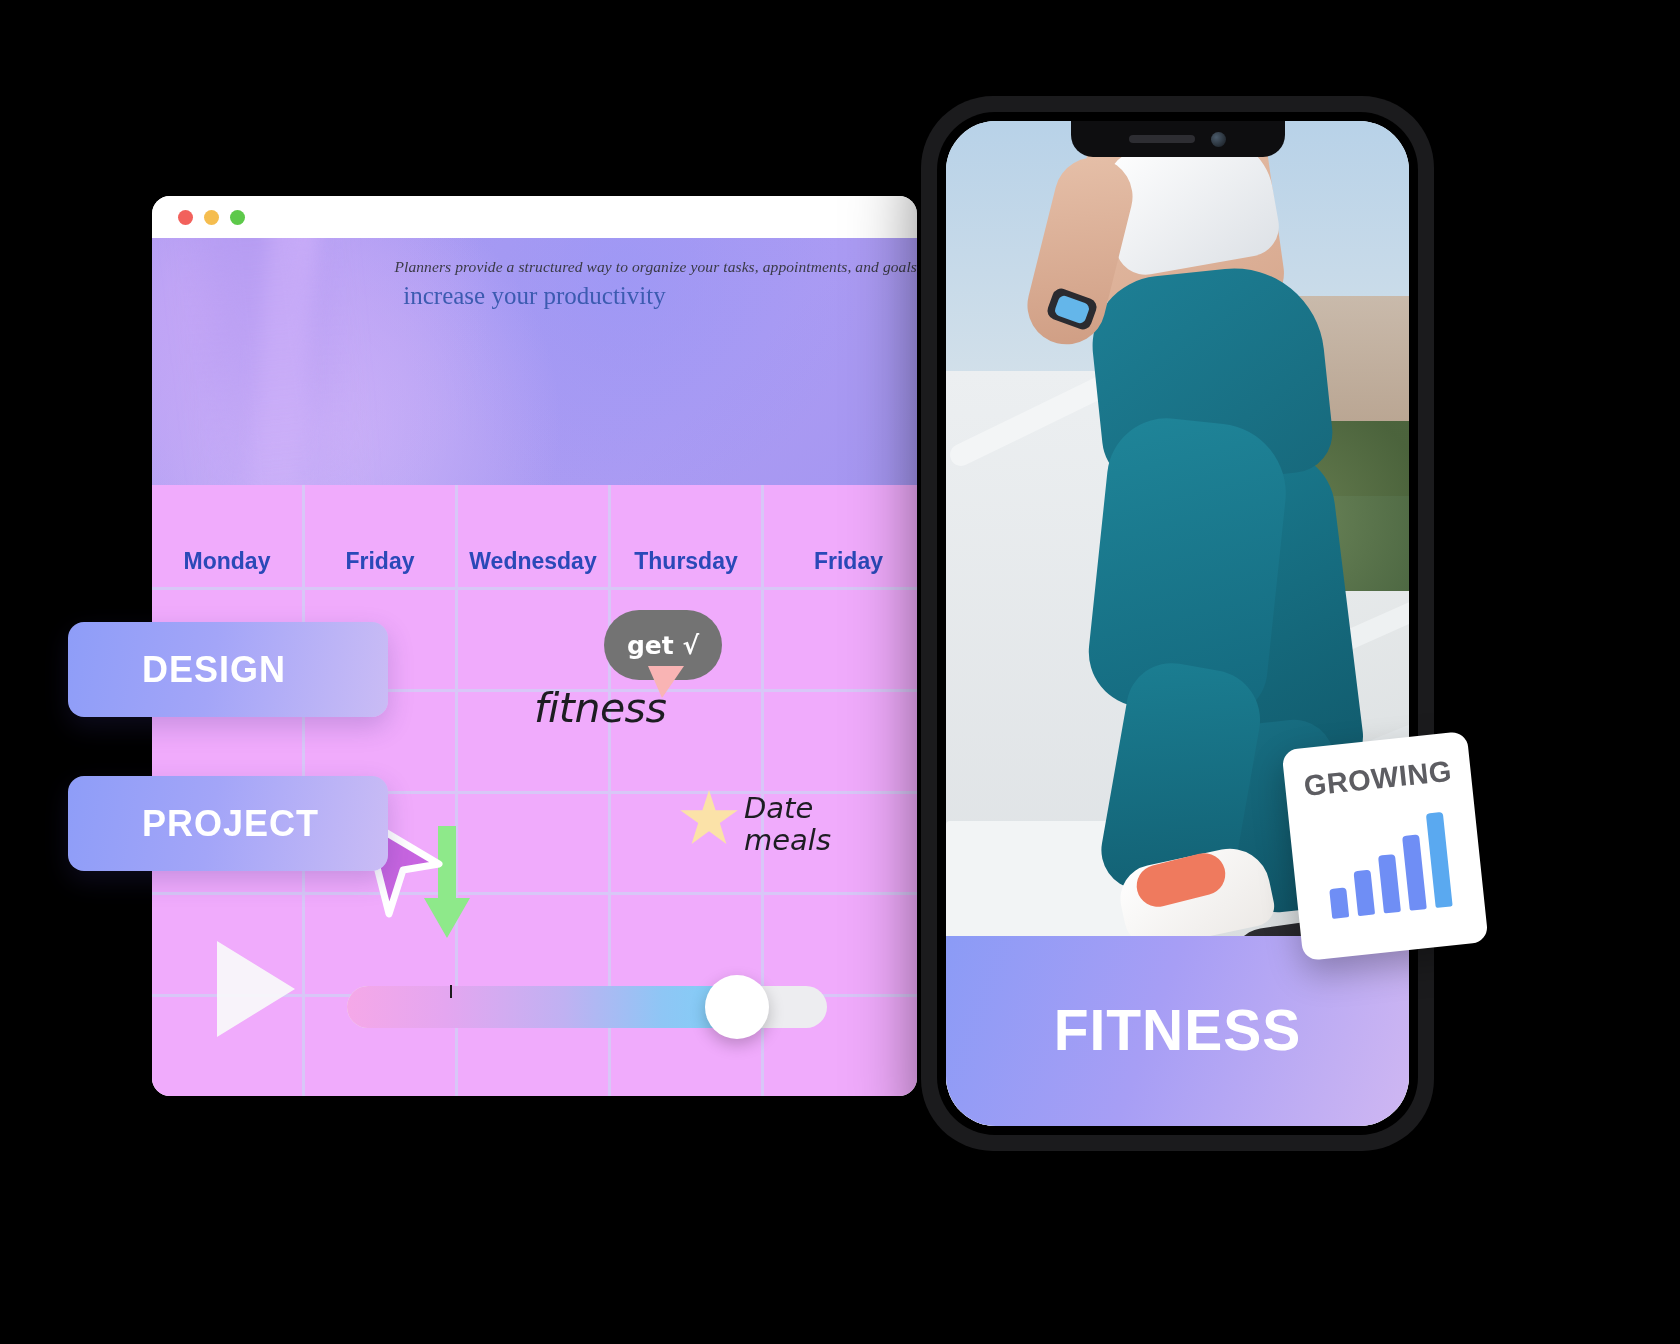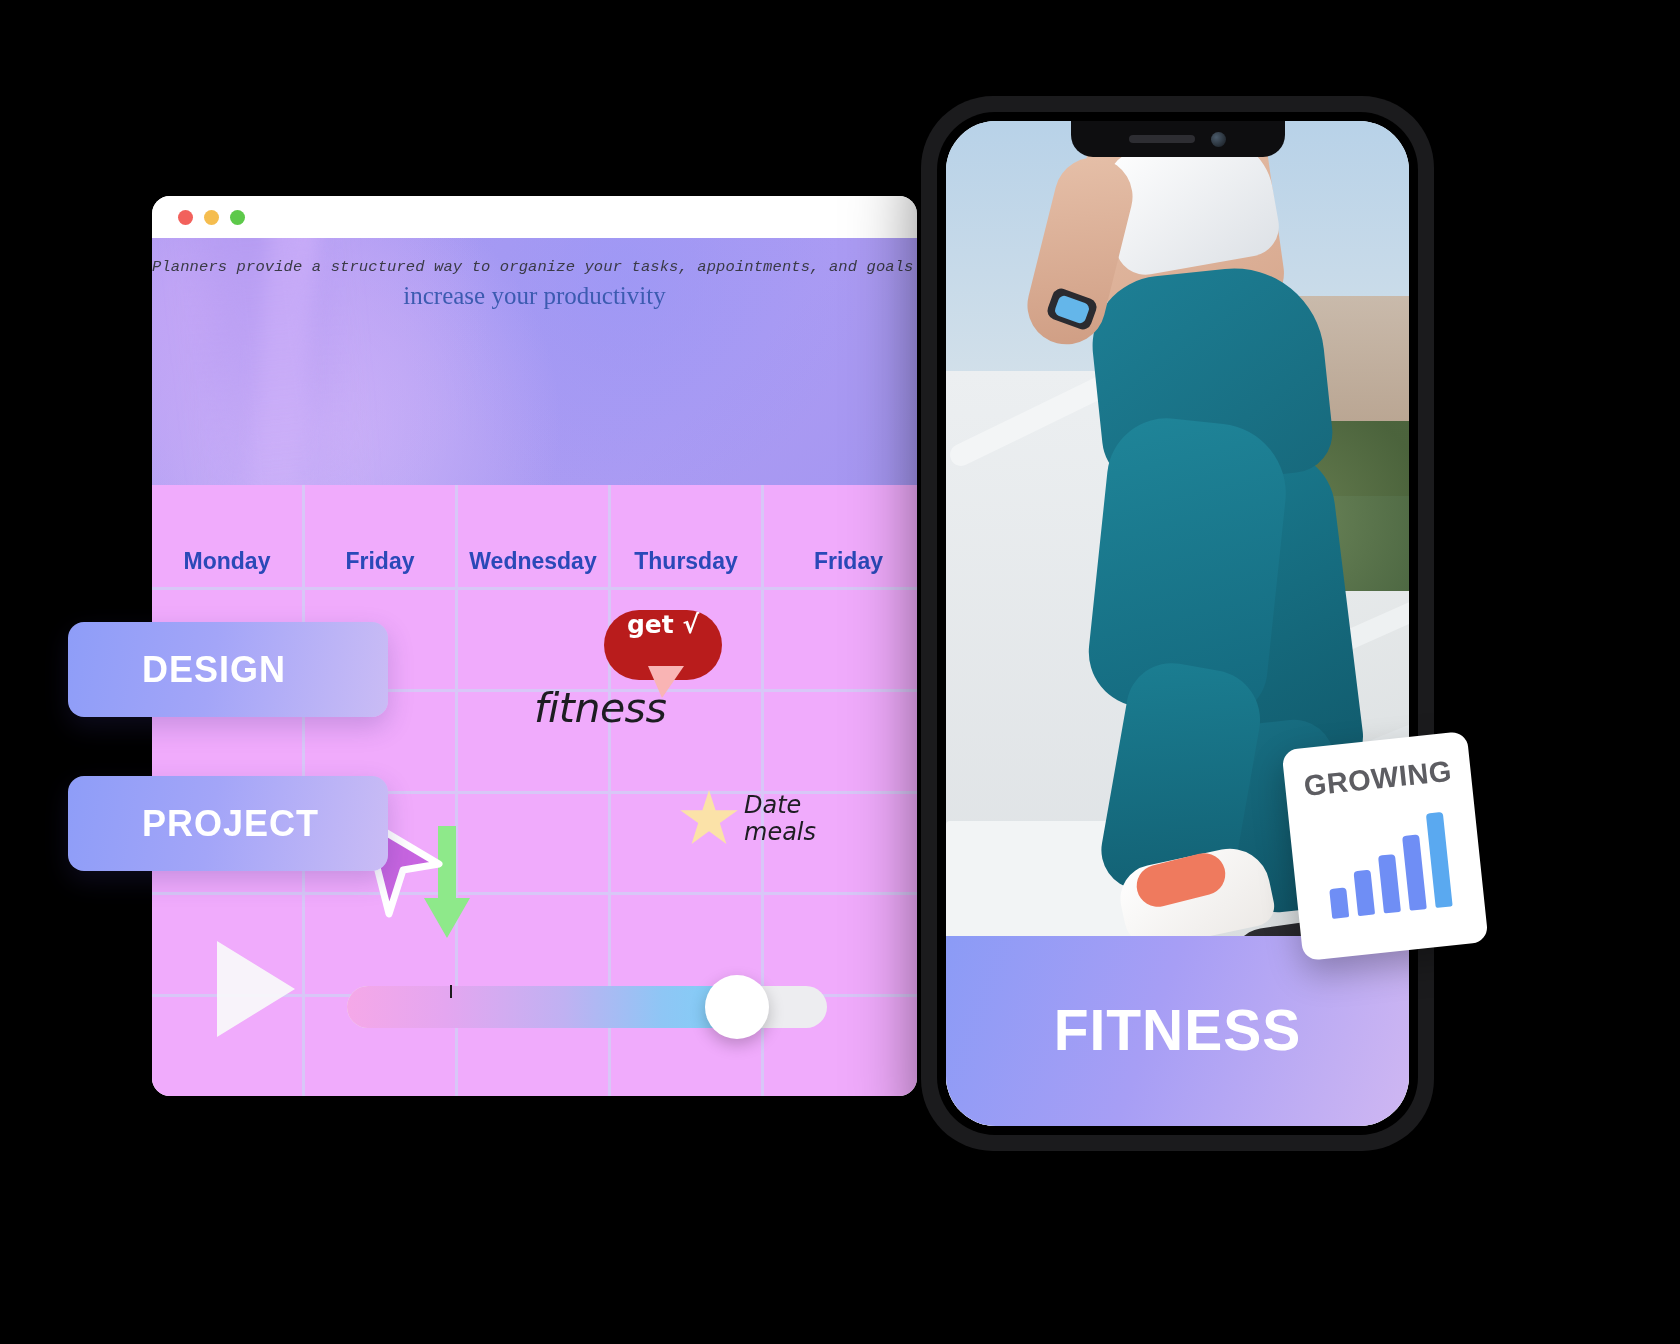--- a/index.html
+++ b/index.html
@@ -34,23 +34,23 @@
     content:"";position:absolute;left:108px;top:-20px;width:46px;height:300px;
     background:linear-gradient(180deg,rgba(222,190,255,.85),rgba(222,190,255,.2));
     filter:blur(9px);transform:rotate(4deg);
   }
   #planner-header::after{
     content:"";position:absolute;left:60px;top:-40px;width:120px;height:330px;
     background:linear-gradient(180deg,rgba(175,150,240,.55),rgba(200,175,250,.15));
     filter:blur(18px);transform:rotate(-6deg);
   }
   #planner-tagline{
-    position:relative;z-index:2;text-align:left;padding-top:20px;
+    position:relative;z-index:2;text-align:right;padding-top:20px;
     font-size:15.5px;font-style:italic;color:#3a3a46;letter-spacing:.1px;
-    white-space:nowrap;font-family:Liberation Mono, monospace;
+    white-space:nowrap;font-family:Liberation Serif, serif;
   }
   #planner-title{
     position:relative;z-index:2;text-align:center;margin-top:4px;
     font-size:92px;font-weight:bold;color:#16161a;letter-spacing:-2px;
     line-height:1.05;font-family:"DejaVu Sans",sans-serif;
   }
   #planner-subtitle{
     position:relative;z-index:2;text-align:center;margin-top:6px;
     font-size:25px;color:#3c5bb0;font-family:"Liberation Serif",serif;
   }
@@ -76,43 +76,43 @@
   }
   .cal-row:last-child{border-bottom:none;}
   .cal-cell{border-right:3px solid #d8c7f7;}
   .cal-cell:last-child{border-right:none;}
 
   
   #speech-bubble{
     position:absolute;left:452px;top:414px;width:118px;height:78px;z-index:6;
   }
   #speech-bubble .bub{
-    width:118px;height:70px;background:#b91c1c;border-radius:36px;
-    display:flex;justify-content:center;
+    width:118px;height:70px;background:#737373;border-radius:36px;
+    display:flex;align-items:center;justify-content:center;
   }
   #speech-bubble .tail{
     position:absolute;left:44px;top:56px;width:0;height:0;
     border-left:14px solid transparent;border-right:22px solid transparent;
     border-top:32px solid #f9b4b4;
   }
   #bubble-text{color:#fff;font-weight:bold;font-size:25px;
     font-family:"DejaVu Sans",sans-serif;}
   #fitness-word{
     position:absolute;left:382px;top:488px;z-index:6;
     font-size:41px;font-style:italic;color:#1d1d22;letter-spacing:-.5px;
     font-family:"DejaVu Sans",sans-serif;font-weight:300;
   }
   #star-sticker{
     position:absolute;left:527px;top:594px;width:60px;height:58px;z-index:6;
     background:#fbe2a8;
     clip-path:polygon(50% 0%,61% 35%,98% 35%,68% 57%,79% 93%,50% 71%,21% 93%,32% 57%,2% 35%,39% 35%);
   }
   #date-meals{
     position:absolute;left:592px;top:596px;z-index:6;line-height:1.12;
-    font-size:24px;font-style:italic;color:#1d1d22;
+    font-size:29px;font-style:italic;color:#1d1d22;
     font-family:"DejaVu Sans",sans-serif;font-weight:300;
   }
   #cursor-arrow{
     position:absolute;left:207px;top:622px;width:86px;height:104px;z-index:8;
   }
   #green-arrow{
     position:absolute;left:268px;top:630px;z-index:7;
   }
   #play-triangle{
     position:absolute;left:65px;top:745px;z-index:7;

